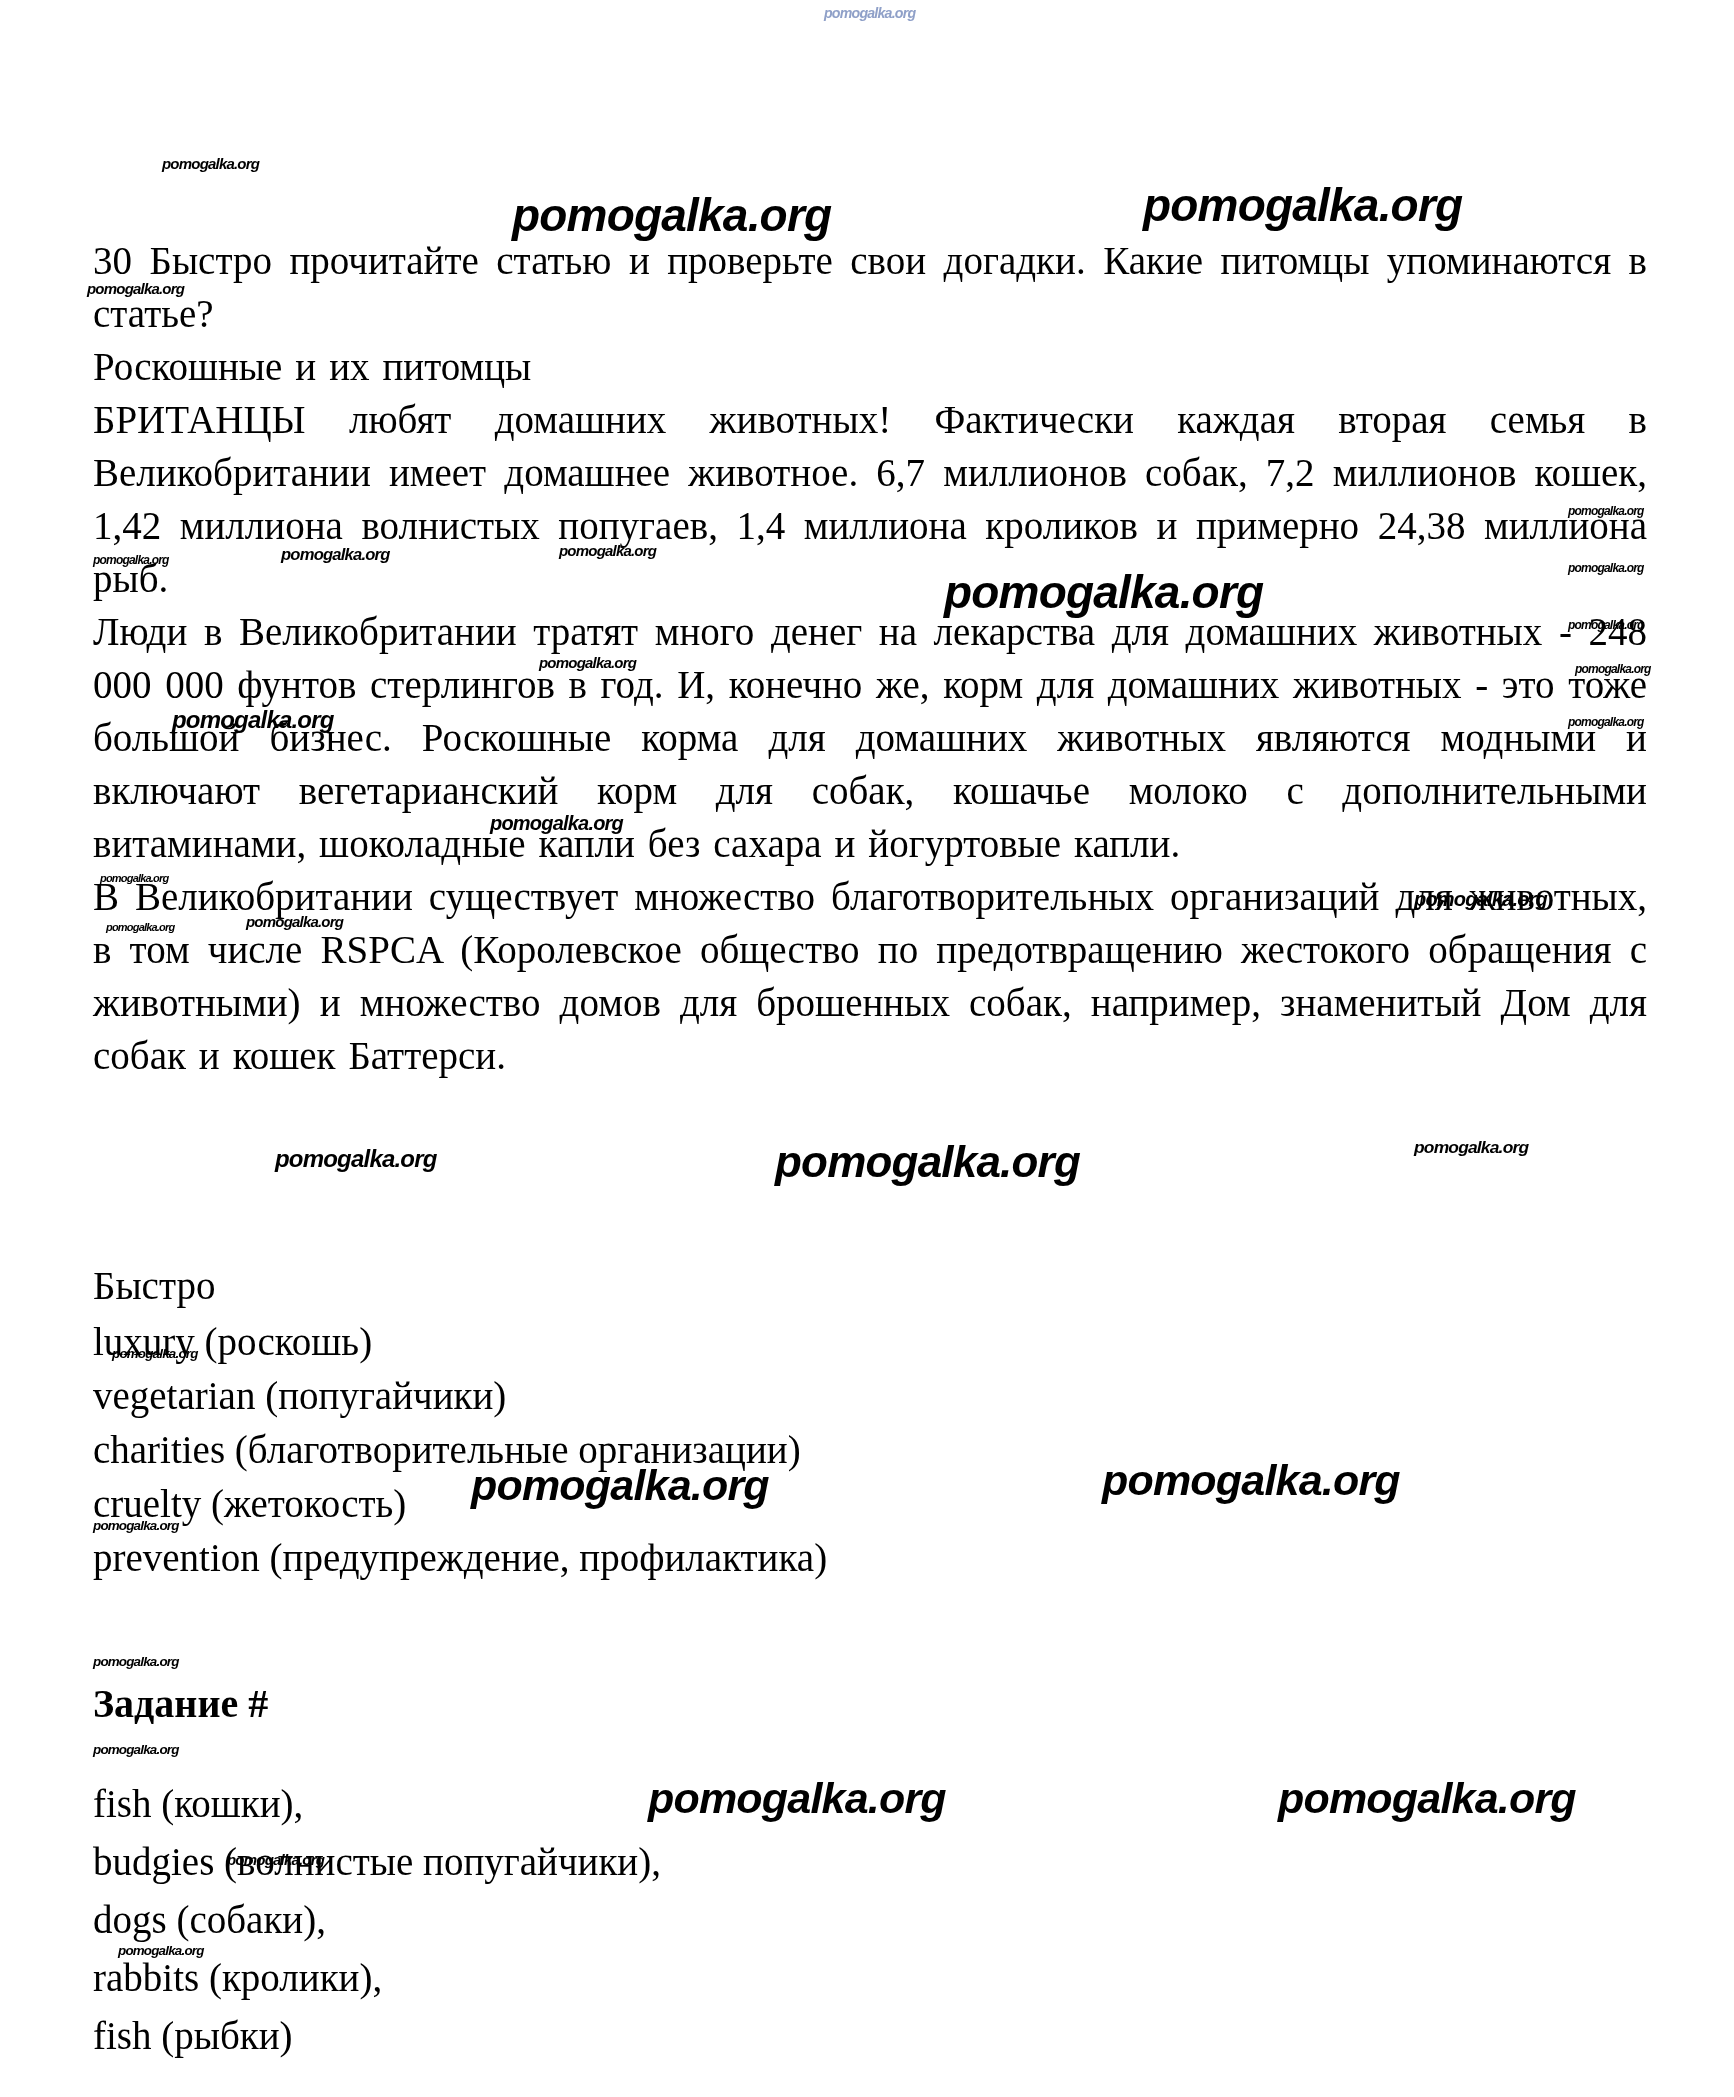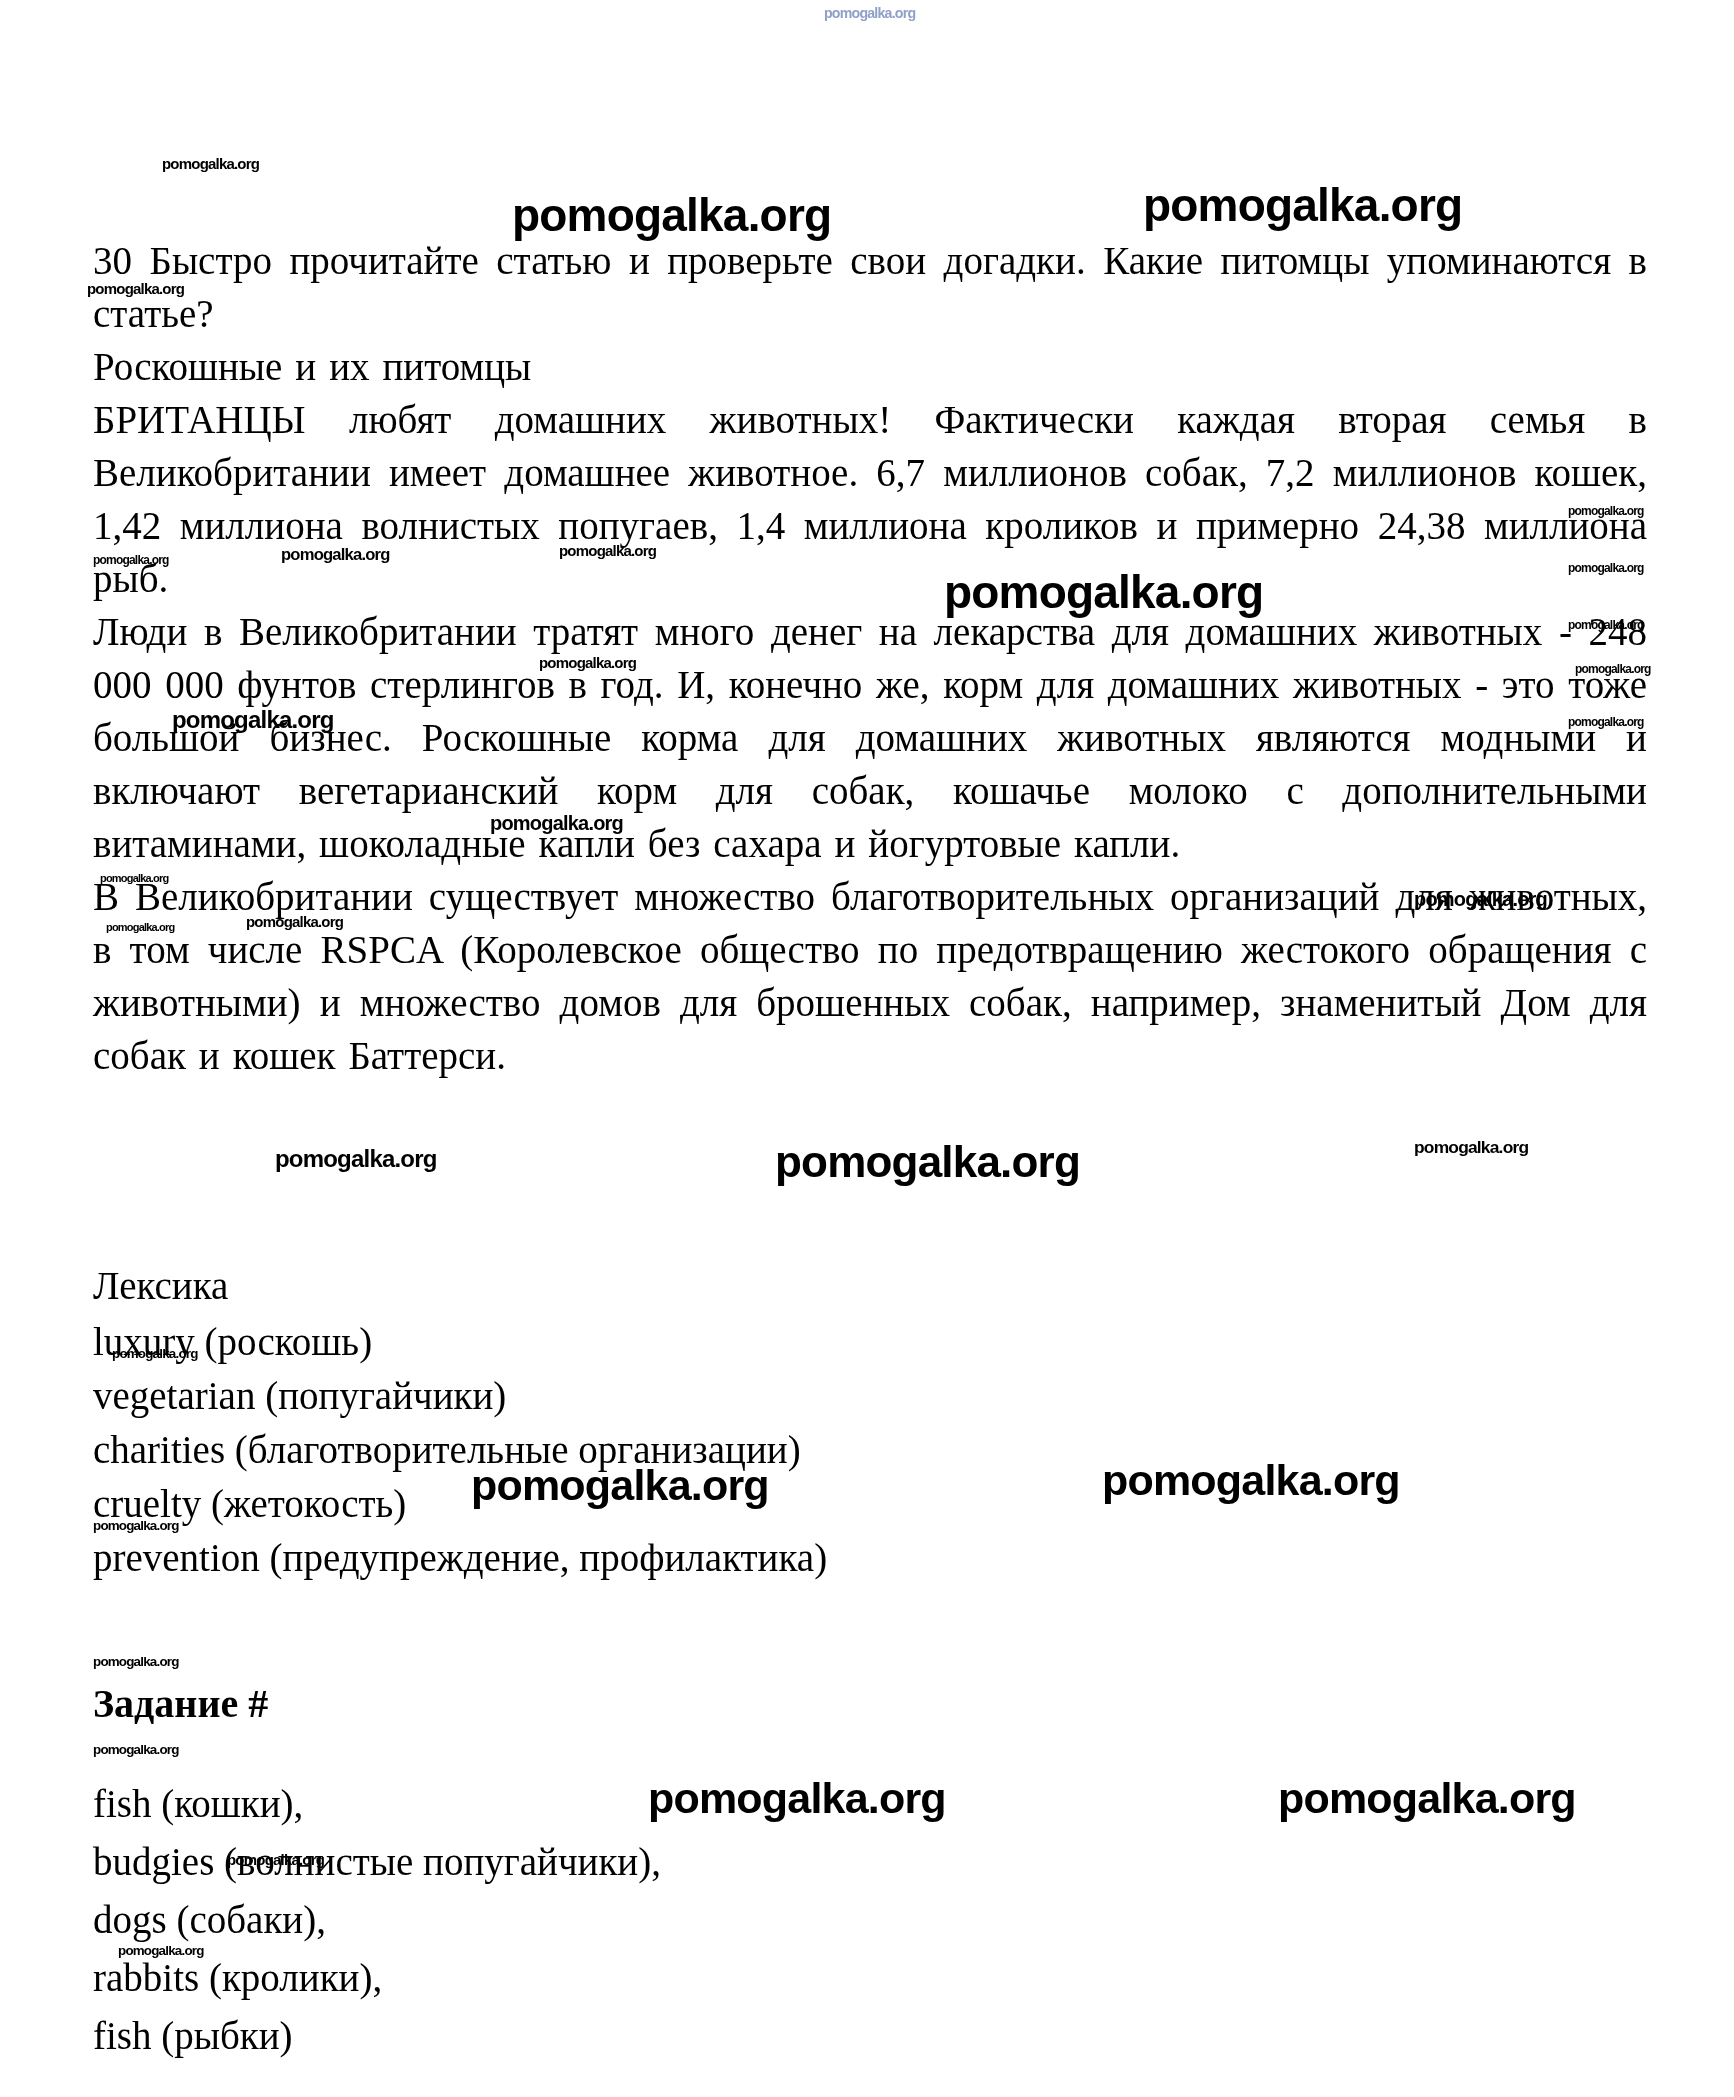--- a/index.html
+++ b/index.html
@@ -64,39 +64,40 @@
     line-height: 58px;
   }
 
   .wm {
     position: absolute;
     font-family: "Liberation Sans", "DejaVu Sans", sans-serif;
     font-weight: 700;
     color: #000000;
     letter-spacing: -0.8px;
     white-space: nowrap;
+    font-style: italic;
   }
   .wm-light { color: #8fa0c8; }
 </style>
 </head>
 <body>
 
 <div class="page">
 
 
   <div class="body-text">
     <p>30 Быстро прочитайте статью и проверьте свои догадки. Какие питомцы упоминаются в статье?</p>
     <p>Роскошные и их питомцы</p>
     <p>БРИТАНЦЫ любят домашних животных! Фактически каждая вторая семья в Великобритании имеет домашнее животное. 6,7 миллионов собак, 7,2 миллионов кошек, 1,42 миллиона волнистых попугаев, 1,4 миллиона кроликов и примерно 24,38 миллиона рыб.</p>
     <p>Люди в Великобритании тратят много денег на лекарства для домашних животных - 248 000 000 фунтов стерлингов в год. И, конечно же, корм для домашних животных - это тоже большой бизнес. Роскошные корма для домашних животных являются модными и включают вегетарианский корм для собак, кошачье молоко с дополнительными витаминами, шоколадные капли без сахара и йогуртовые капли.</p>
     <p>В Великобритании существует множество благотворительных организаций для животных, в том числе RSPCA (Королевское общество по предотвращению жестокого обращения с животными) и множество домов для брошенных собак, например, знаменитый Дом для собак и кошек Баттерси.</p>
   </div>
 
   <div class="vocab">
-    <div class="vocab-heading">Лексика</div>
+    <div class="vocab-heading">Быстро</div>
     <div>luxury (роскошь)</div>
     <div>vegetarian (попугайчики)</div>
     <div>charities (благотворительные организации)</div>
     <div>cruelty (жетокость)</div>
     <div>prevention (предупреждение, профилактика)</div>
   </div>
 
   <div class="solution-heading">Задание #</div>
 
   <div class="solution">

